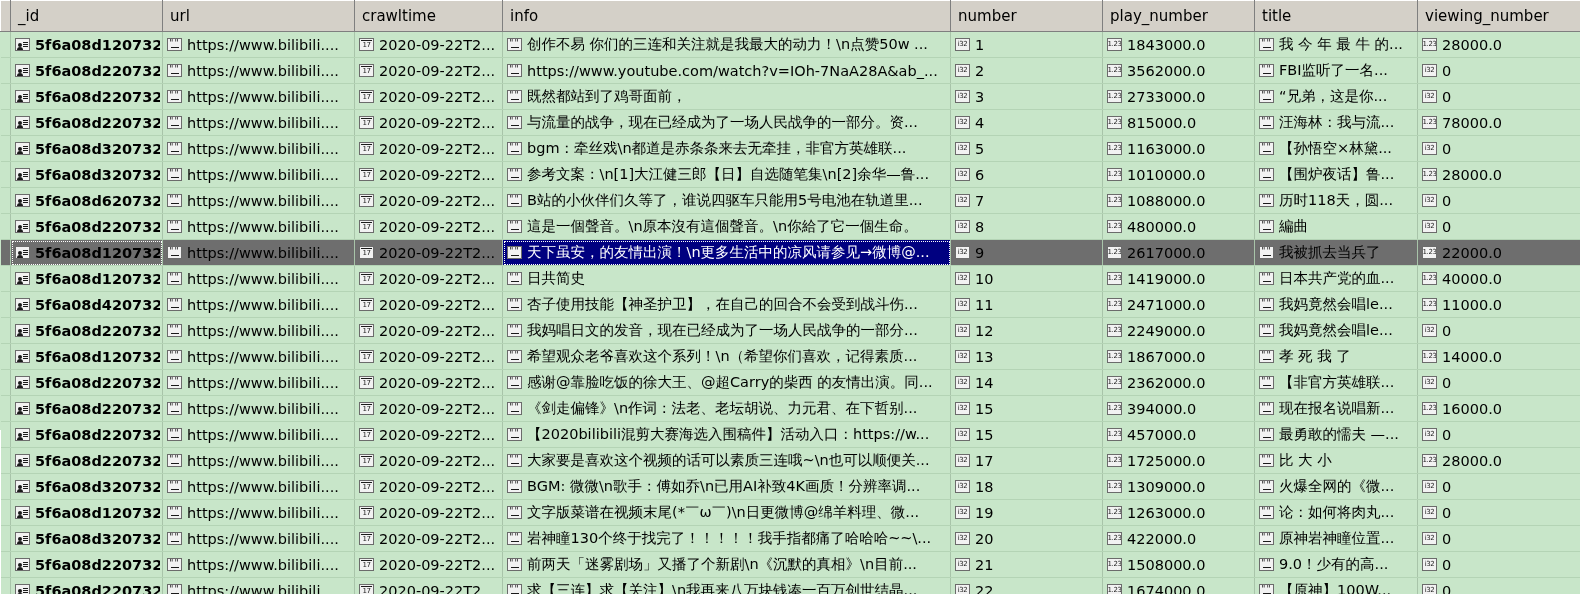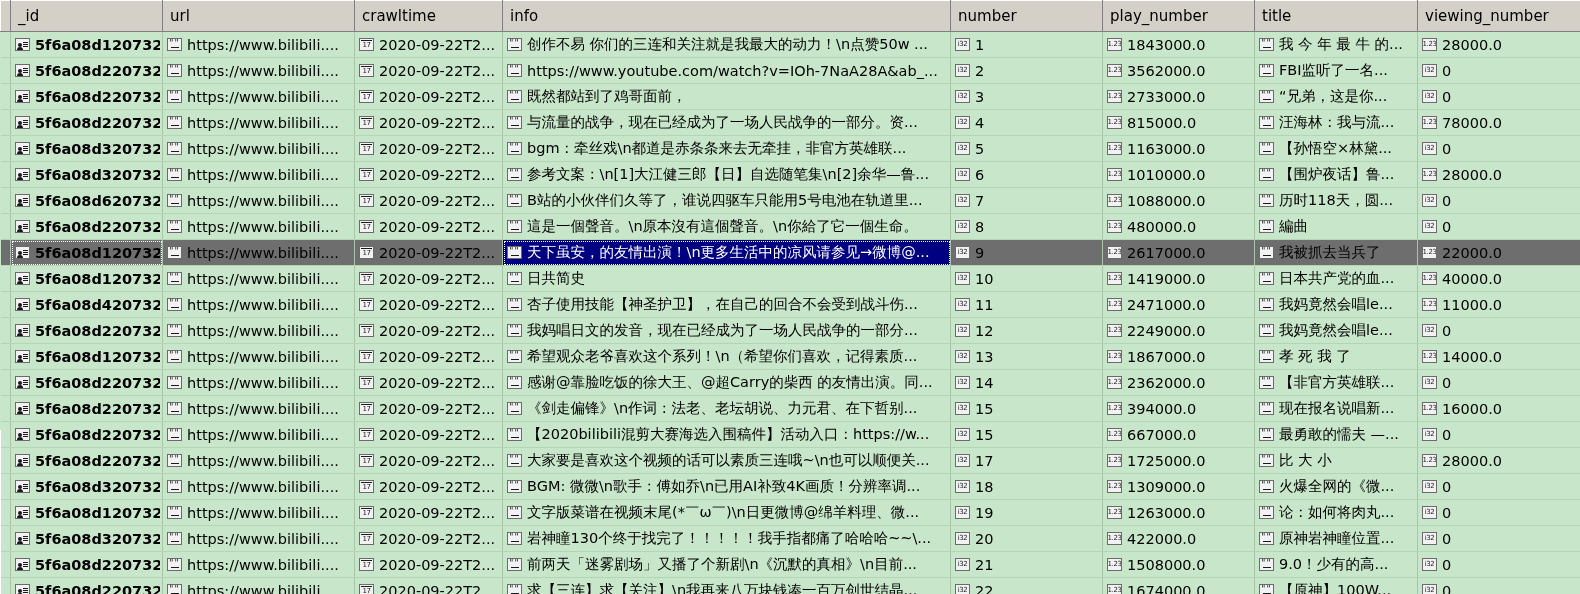--- a/index.html
+++ b/index.html
@@ -1248,21 +1248,21 @@
           </td>
           <td class="">
             <div class="cellwrap">
               <span class="tico">i32</span>
               <span class="txt">15</span>
             </div>
           </td>
           <td class="">
             <div class="cellwrap">
               <span class="tico">1.23</span>
-              <span class="txt">667000.0</span>
+              <span class="txt">457000.0</span>
             </div>
           </td>
           <td class="">
             <div class="cellwrap">
               <span class="tico str">
                 <span class="q">""</span>
                 <span class="u"></span>
               </span>
               <span class="txt">最勇敢的懦夫 —...</span>
             </div>

